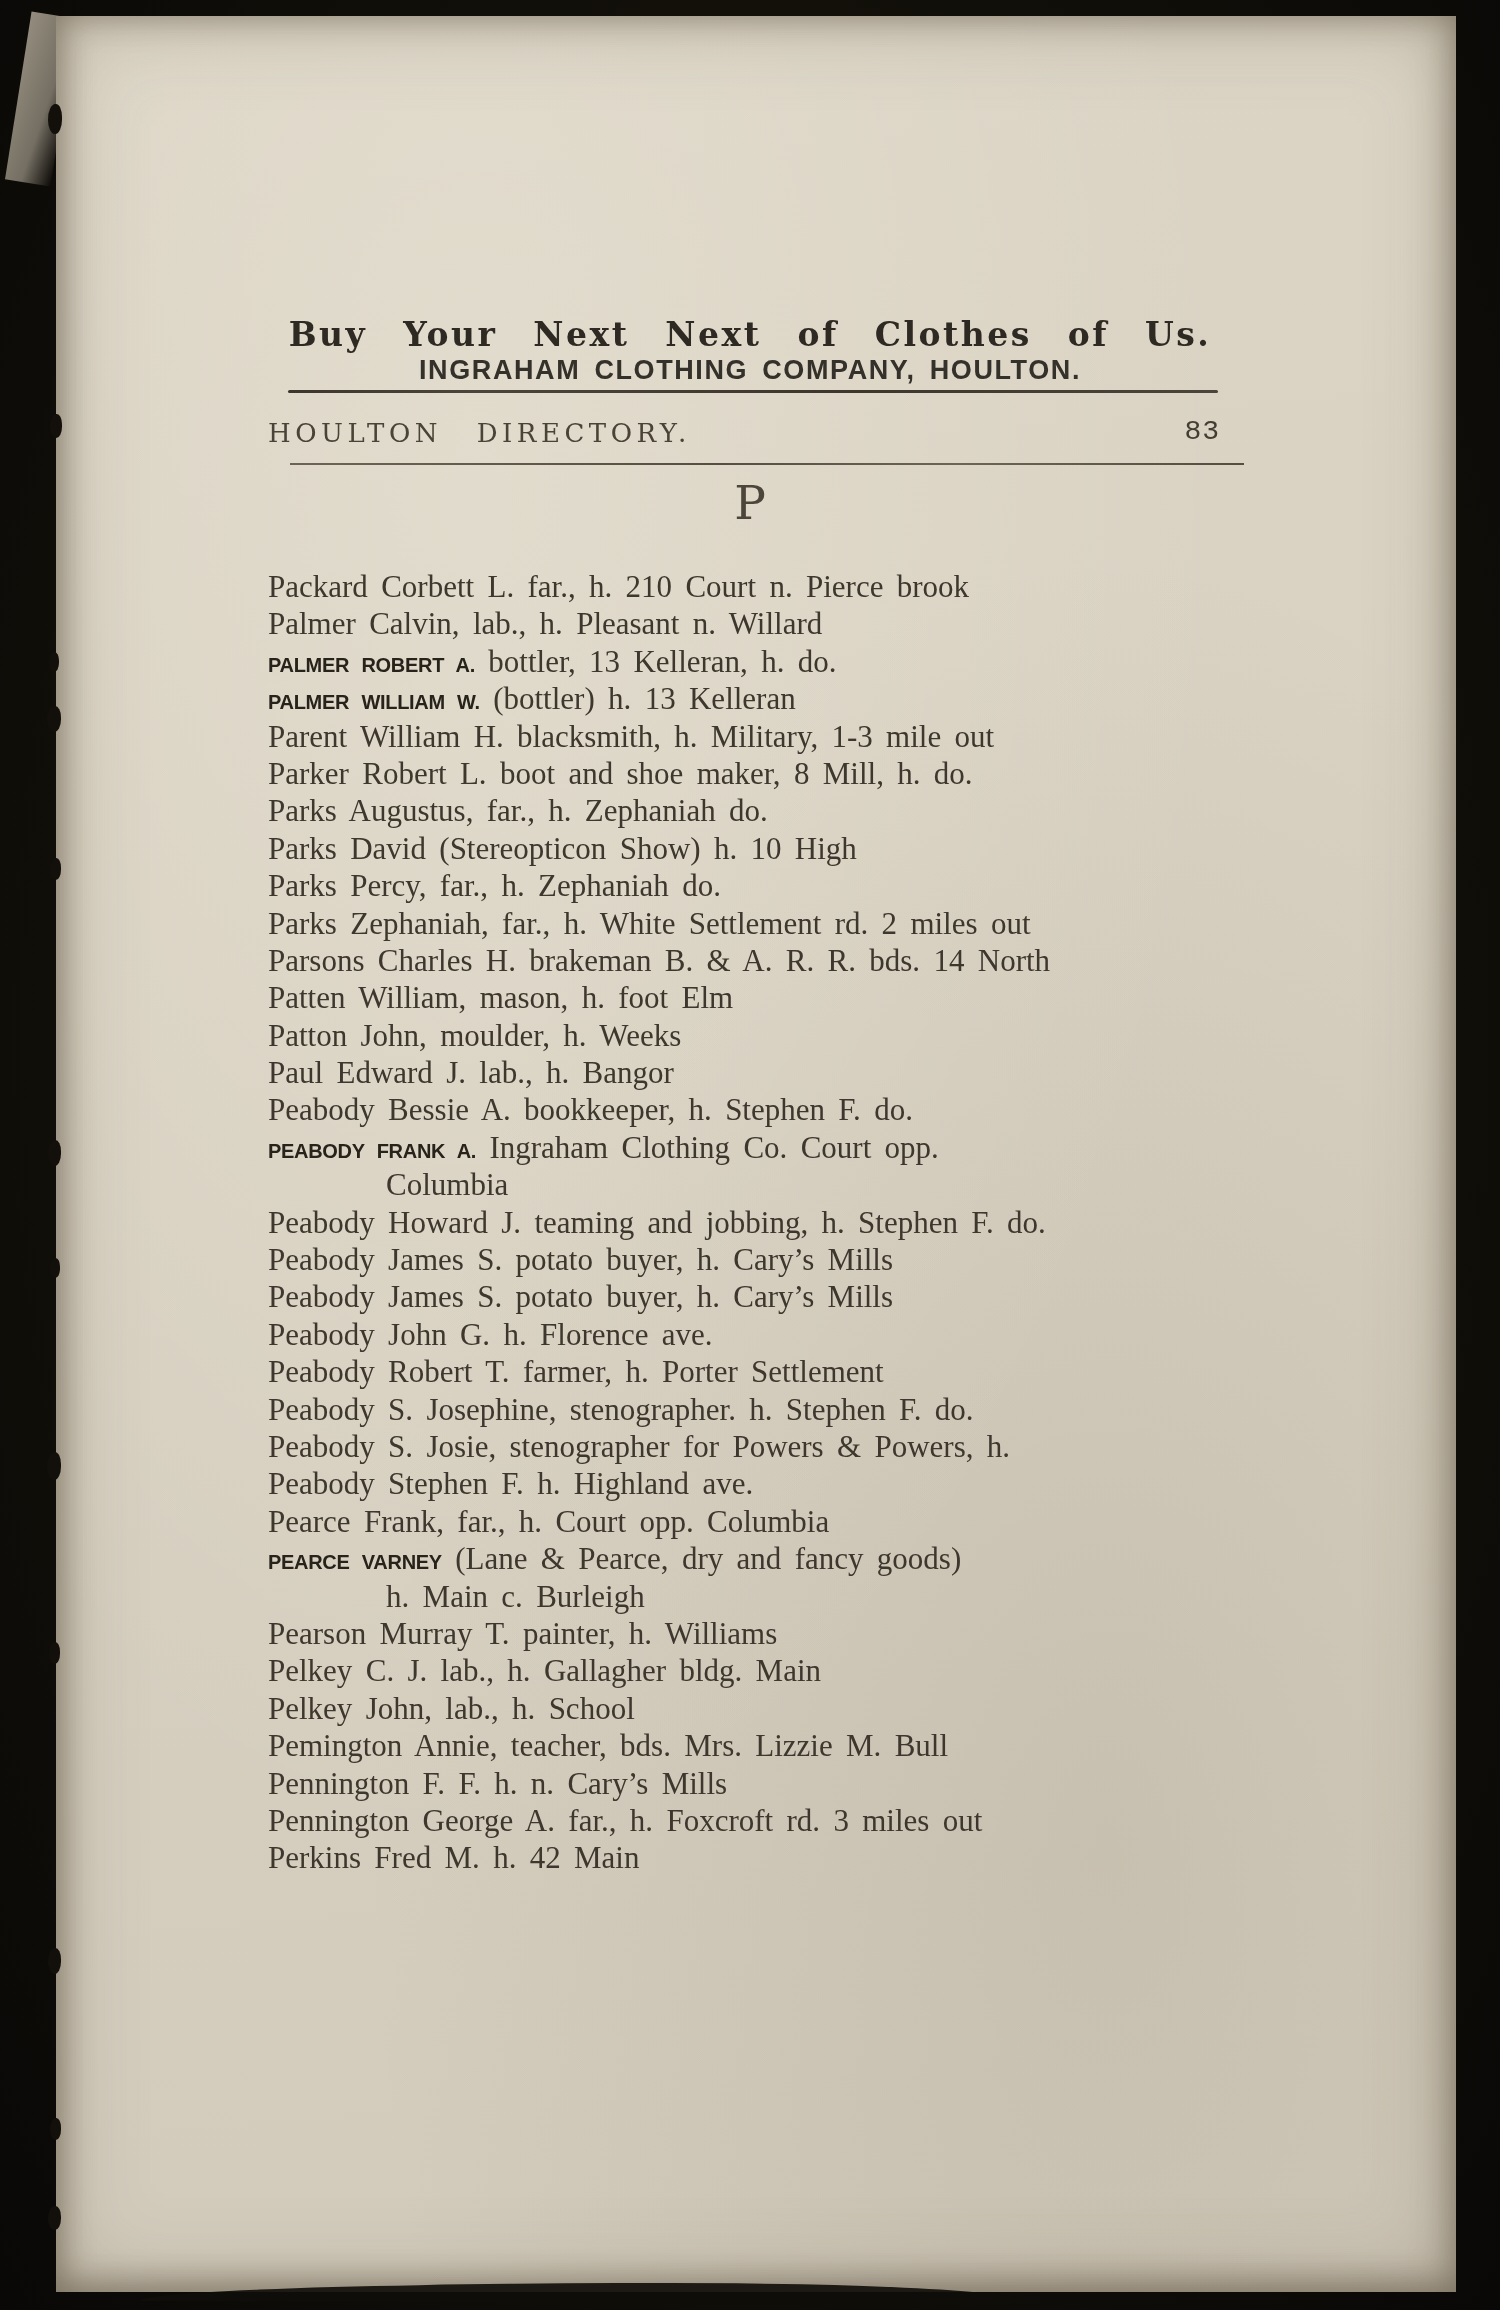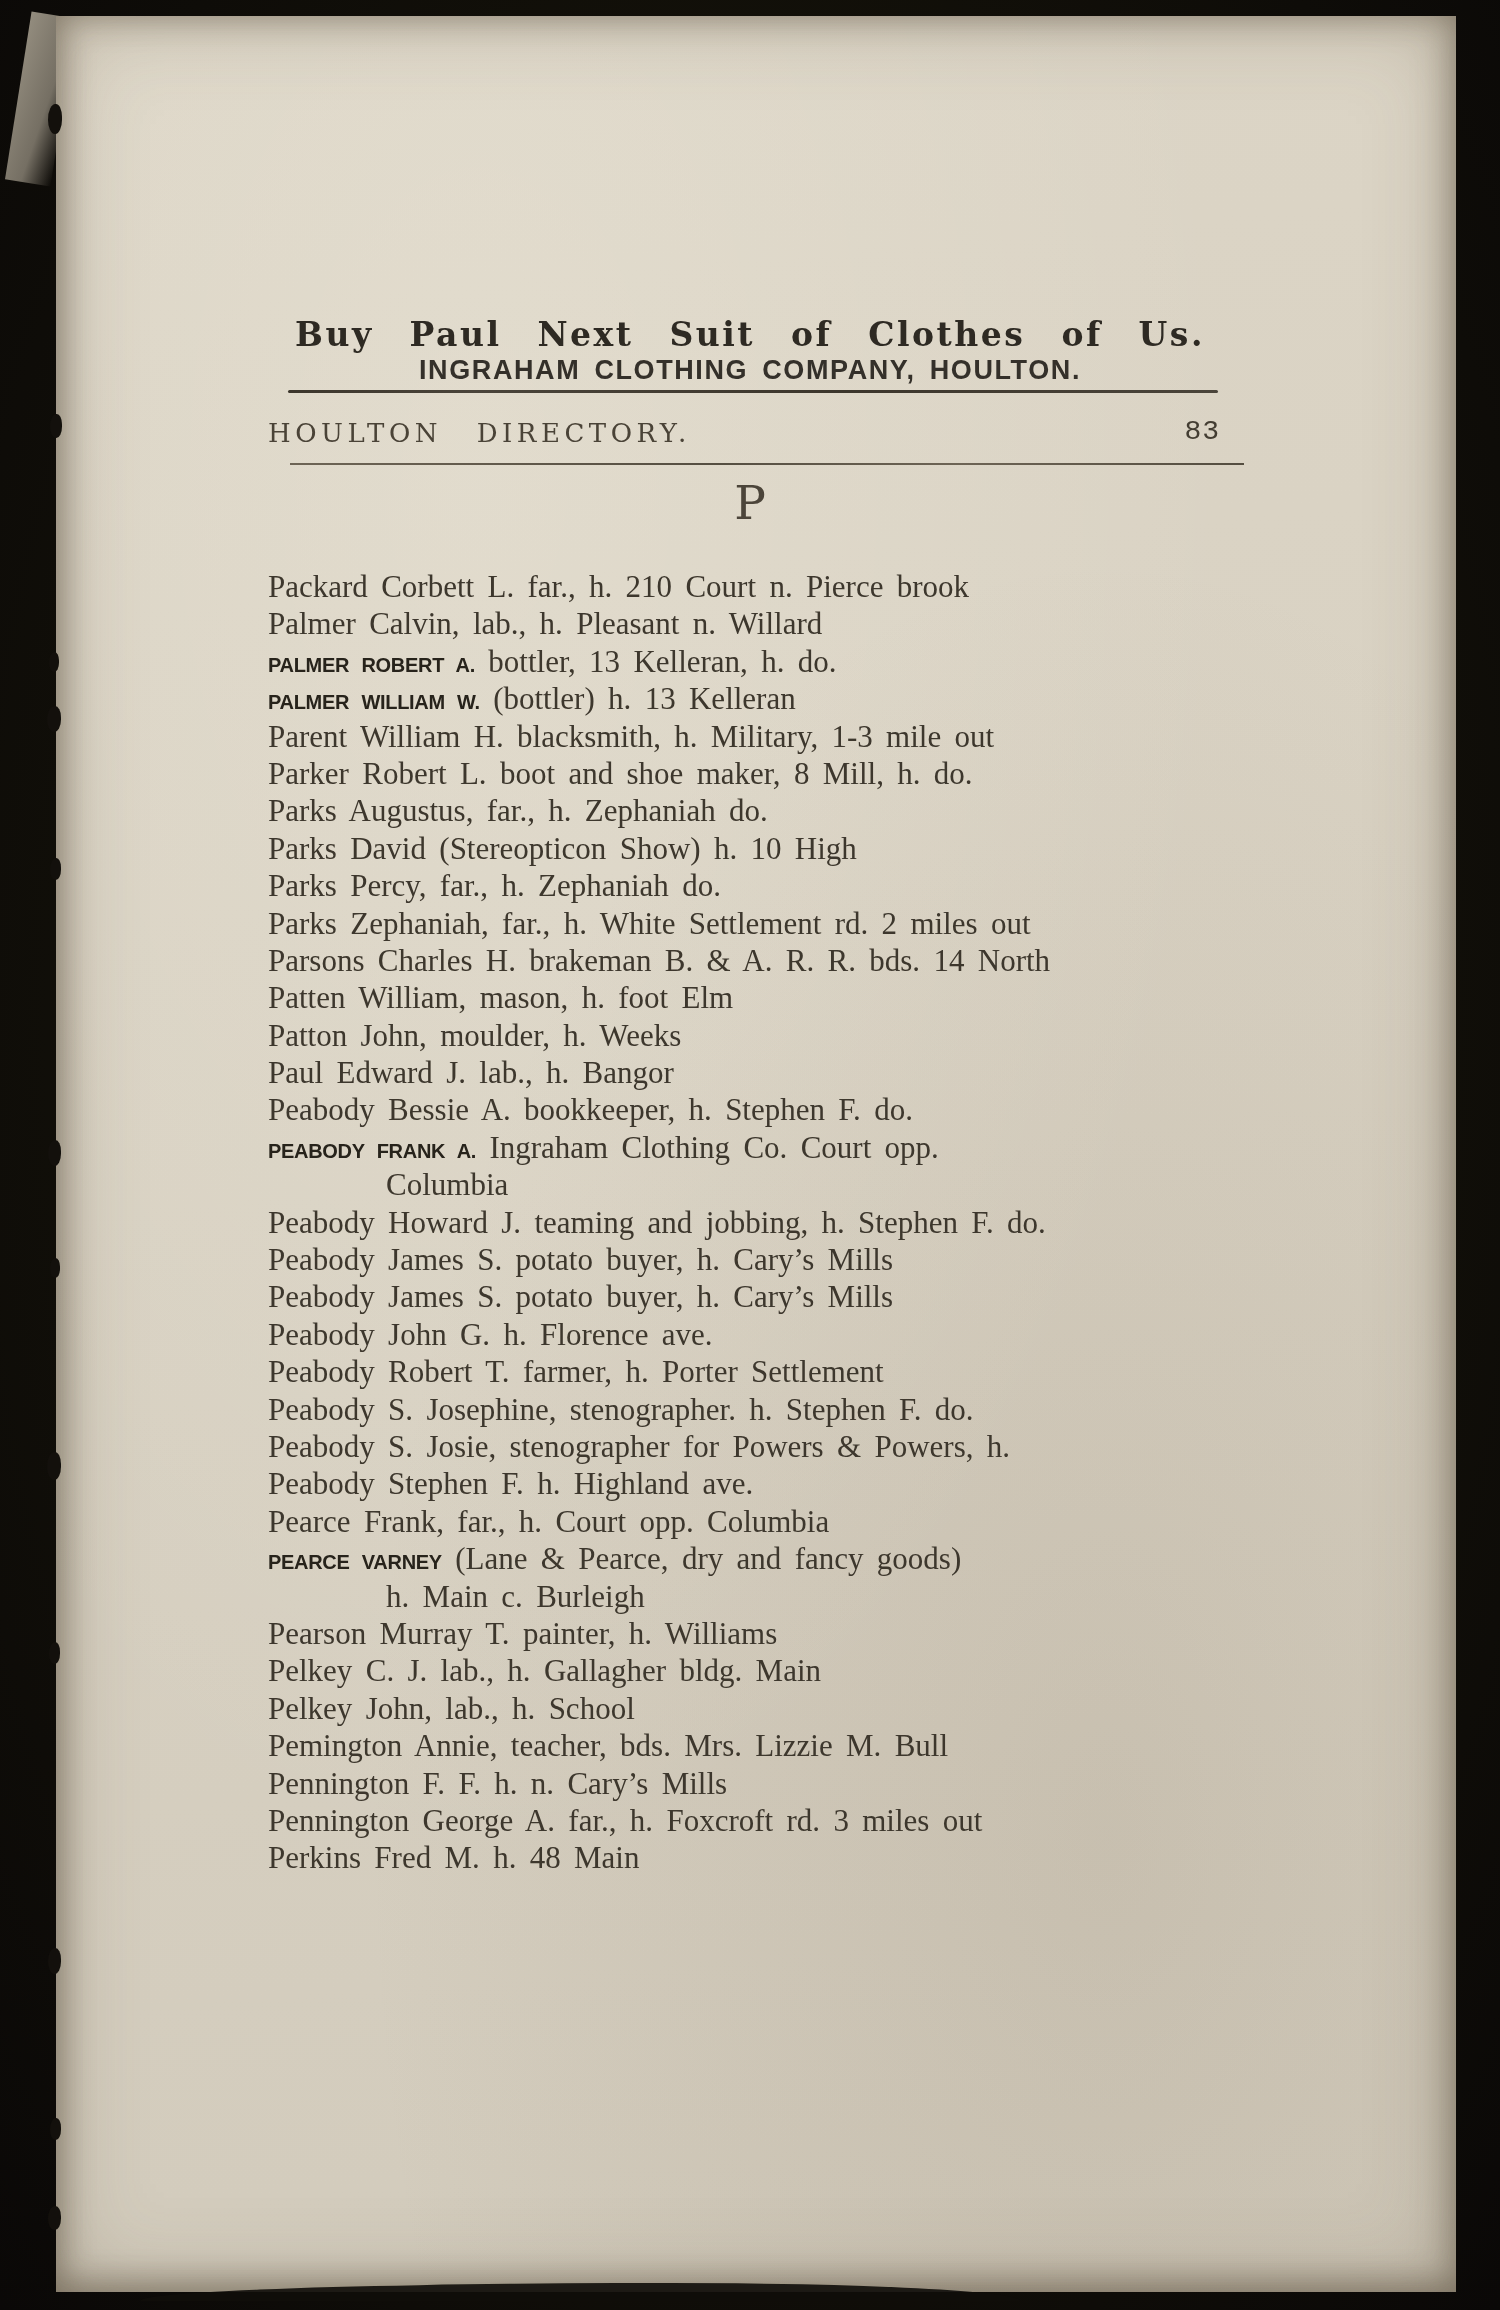--- a/index.html
+++ b/index.html
@@ -133,21 +133,21 @@
 </style>
 </head>
 <body>
 
 <div class="stage">
 
   <div class="corner-sliver"></div>
 
   <div class="page">
 
-    <div class="col ad-line1">Buy Paul Next Suit of Clothes of Us.</div>
+    <div class="col ad-line1">Buy Your Next Next of Clothes of Us.</div>
     <div class="col ad-line2">INGRAHAM CLOTHING COMPANY, HOULTON.</div>
     <div class="ad-rule" style="position:absolute;"></div>
 
     <div class="col running-head">
       <span class="rh-title">HOULTON DIRECTORY.</span>
       <span class="rh-page">83</span>
     </div>
     <div class="head-rule" style="position:absolute;"></div>
 
     <div class="col section-letter">P</div>
@@ -180,21 +180,21 @@
         <div class="entry">Peabody Stephen F. h. Highland ave.</div>
         <div class="entry">Pearce Frank, far., h. Court opp. Columbia</div>
         <div class="entry"><span class="bname">PEARCE VARNEY</span> (Lane &amp; Pearce, dry and fancy goods)</div>
         <div class="entry cont">h. Main c. Burleigh</div>
         <div class="entry">Pearson Murray T. painter, h. Williams</div>
         <div class="entry">Pelkey C. J. lab., h. Gallagher bldg. Main</div>
         <div class="entry">Pelkey John, lab., h. School</div>
         <div class="entry">Pemington Annie, teacher, bds. Mrs. Lizzie M. Bull</div>
         <div class="entry">Pennington F. F. h. n. Cary’s Mills</div>
         <div class="entry">Pennington George A. far., h. Foxcroft rd. 3 miles out</div>
-        <div class="entry">Perkins Fred M. h. 48 Main</div>
+        <div class="entry">Perkins Fred M. h. 42 Main</div>
       </div>
 
     <div class="bottom-tear"></div>
   </div>
 
   <div class="nick" style="left:48px;top:104px;width:14px;height:30px;"></div>
   <div class="nick" style="left:50px;top:414px;width:12px;height:24px;"></div>
   <div class="nick" style="left:49px;top:652px;width:10px;height:20px;"></div>
   <div class="nick" style="left:47px;top:706px;width:14px;height:26px;"></div>
   <div class="nick" style="left:50px;top:858px;width:11px;height:22px;"></div>

